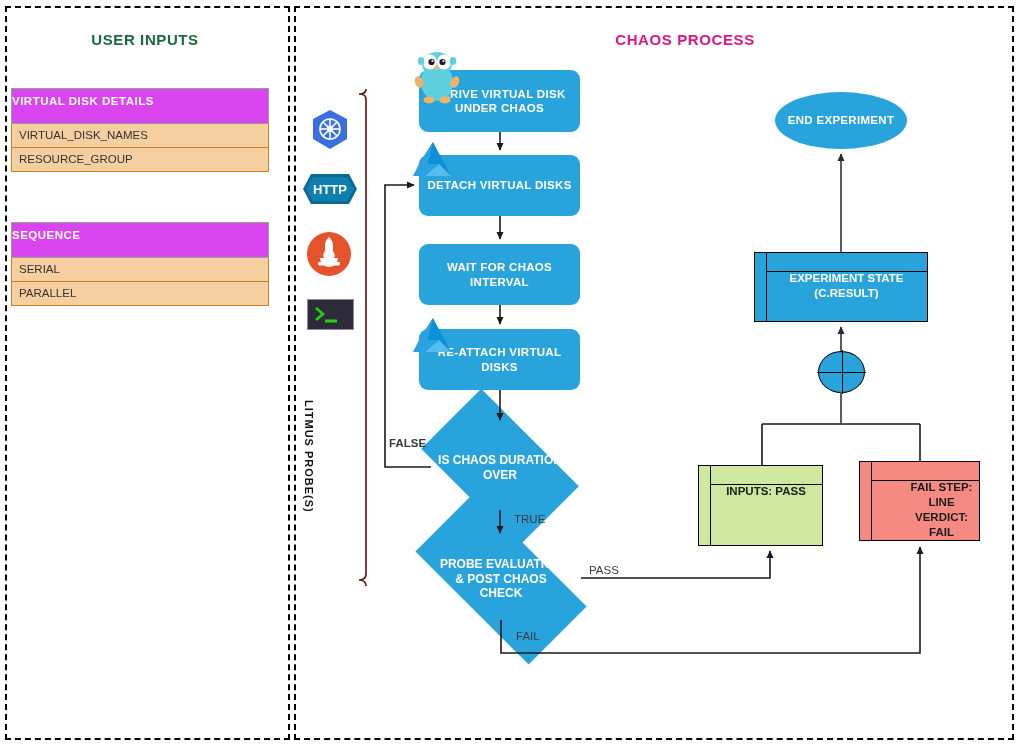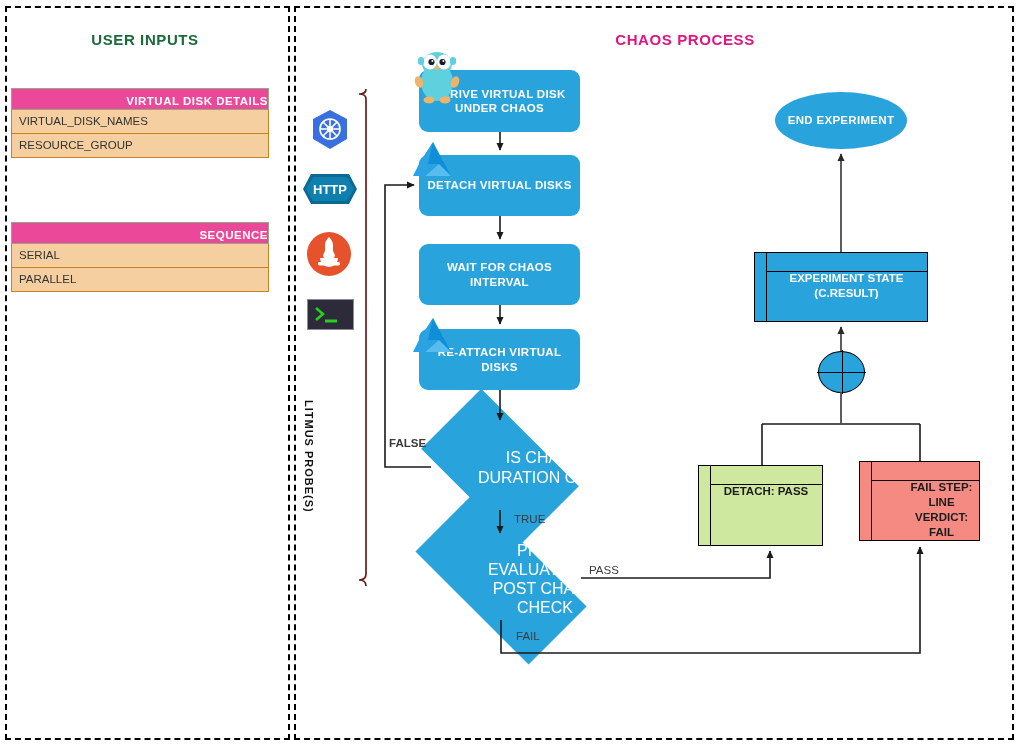--- a/index.html
+++ b/index.html
@@ -15,40 +15,40 @@
   #panel-chaos{left:294px;top:6px;width:716px;height:730px;}
 
   
   .sec-title{position:absolute;font-weight:bold;font-size:15px;letter-spacing:.6px;
              text-align:center;white-space:nowrap;}
   #title-user{left:0;top:31px;width:290px;color:#1b6b3a;}
   #title-chaos{left:480px;top:31px;width:410px;color:#e0157f;}
 
   
   .tbl{position:absolute;width:258px;}
-  .tbl .hdr{background:#ec4899;color:#ffffff;font-weight:bold;font-size:11.5px;
-            text-align:right;letter-spacing:.5px;padding:6px 0 2px;
+  .tbl .hdr{background:#d946ef;color:#ffffff;font-weight:bold;font-size:11.5px;
+            text-align:left;letter-spacing:.5px;padding:6px 0 16px;
             border:1px solid #94a684;box-sizing:border-box;}
   .tbl .row{background:#f6cfa0;color:#333333;font-size:11.5px;padding:5px 0 6px 7px;
             border:1px solid #c8821f;border-top:none;box-sizing:border-box;}
   #tbl-disk{left:11px;top:88px;}
   #tbl-seq{left:11px;top:222px;}
 
   
   .node{position:absolute;box-sizing:border-box;display:flex;align-items:center;
         justify-content:center;text-align:center;color:#ffffff;font-weight:bold;
         font-size:11.5px;line-height:1.25;letter-spacing:.3px;}
   .rbox{background:#29a3dc;border-radius:9px;padding:4px;}
   .ellipse{background:#29a3dc;border-radius:50%;}
   .diamond-wrap{position:absolute;}
   .diamond-wrap .dshape{position:absolute;left:0;top:0;width:100%;height:100%;
         background:#29a3dc;transform:rotate(45deg);}
   .diamond-wrap .dlabel{position:absolute;left:0;top:0;width:100%;height:100%;
         display:flex;align-items:center;justify-content:center;text-align:center;
-        color:#fff;font-weight:normal;font-size:16px;line-height:1.2;margin-left:44px;}
+        color:#fff;font-weight:bold;font-size:12px;line-height:1.2;}
 
   
   .note{position:absolute;box-sizing:border-box;border:1.6px solid #000;}
   .note .gut{position:absolute;left:0;top:0;bottom:0;width:11px;border-right:1.6px solid #000;}
   .note .cap{position:absolute;left:11px;right:0;top:0;height:18px;border-bottom:1.6px solid #000;}
   .note .body{position:absolute;left:11px;right:0;top:18px;bottom:0;display:flex;
               justify-content:center;text-align:center;
               font-size:11.5px;font-weight:bold;line-height:1.3;}
   .note-blue{background:#29a3dc;}
   .note-blue .body{color:#ffffff;}
@@ -196,21 +196,21 @@
       </span>
     </div>
   </div>
 
   <div id="junction"></div>
 
   <div class="note note-green" style="left:698px;top:465px;width:125px;height:81px;">
     <div class="gut"></div>
     <div class="cap"></div>
     <div class="body">
-      <span>DETACH: PASS</span>
+      <span>INPUTS: PASS</span>
     </div>
   </div>
 
   <div class="note note-red" style="left:859px;top:461px;width:121px;height:80px;">
     <div class="gut"></div>
     <div class="cap"></div>
     <div class="body">
       <span>
         <span>FAIL STEP: LINE</span><br>
         <span>VERDICT: FAIL</span>

